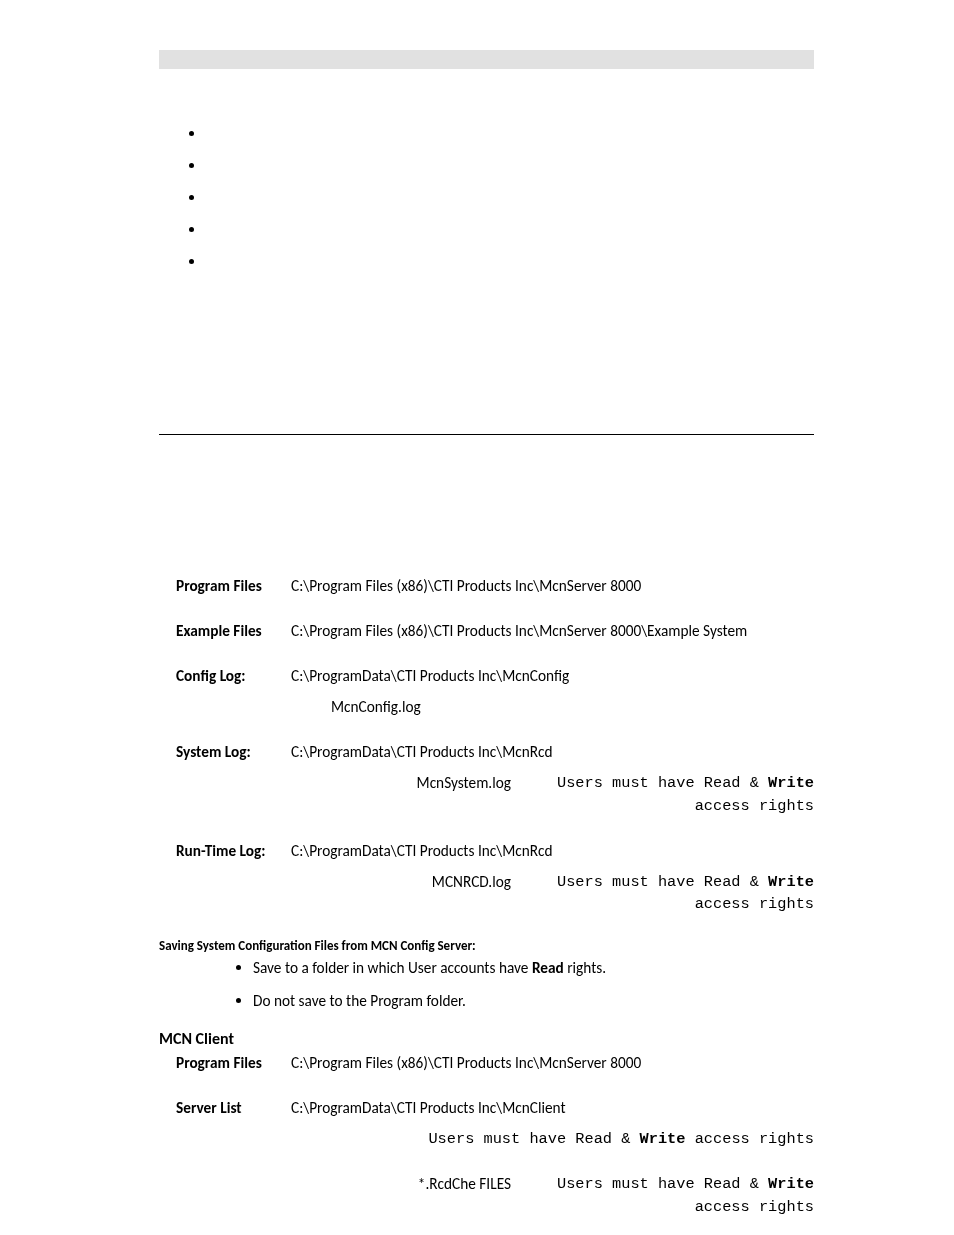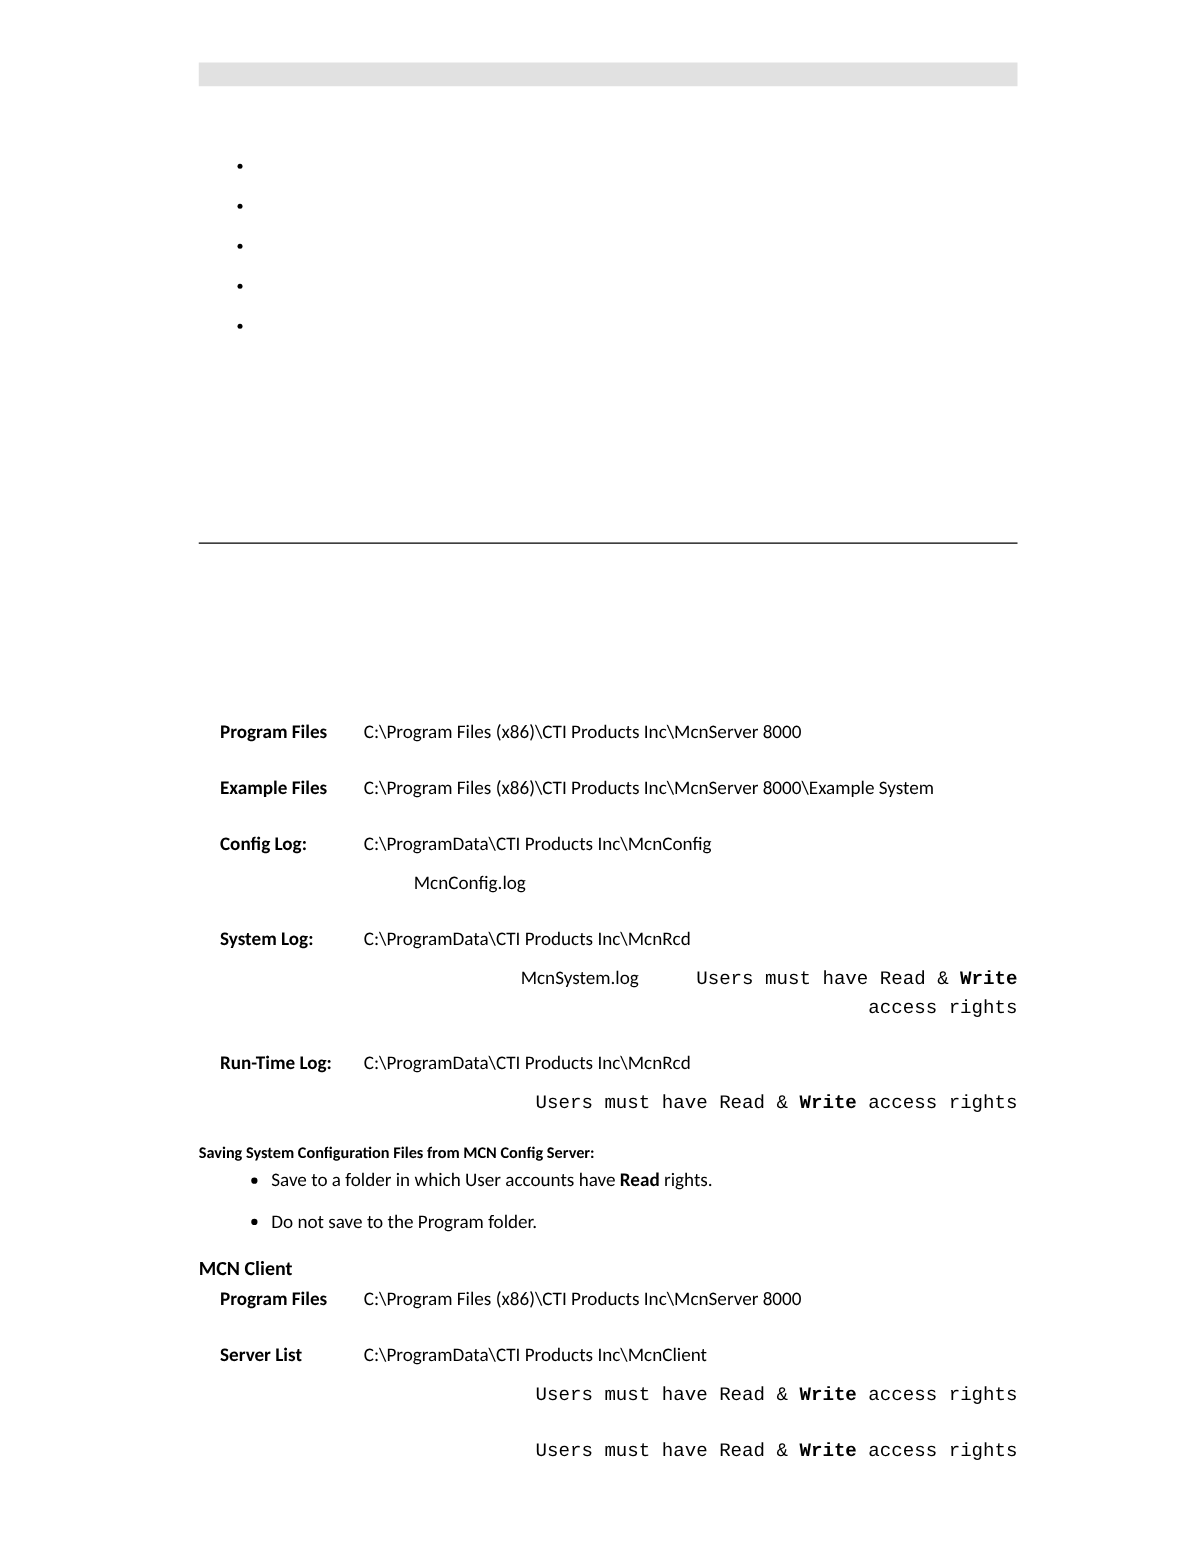--- a/index.html
+++ b/index.html
@@ -68,21 +68,21 @@
     margin-top: 0;
     margin-bottom: 4px;
   }
   .save-list {
     list-style: disc;
     padding-left: 58px;
     margin: 0 0 14px 0;
     font-size: 15.3px;
     line-height: 1.5;
   }
-  .save-list li { margin-bottom: 10px; }
+  .save-list li { margin-bottom: 10px; margin-left: 36px; }
   .mcn-client {
     font-weight: 700;
     font-size: 16px;
     margin-top: 16px;
     margin-bottom: 4px;
   }
 </style>
 </head>
 <body>
 
@@ -144,20 +144,21 @@
     </div>
 
     <div class="block">
       <div class="row">
         <div class="label">Run-Time Log:</div>
         <div class="col2">C:\ProgramData\CTI Products Inc\McnRcd</div>
       </div>
       <div class="row">
         <div class="label"></div>
         <div class="col2 sub-line">
+          <div class="sub-left">MCNRCD.log</div>
           <div class="sub-right">
             <span>Users must have Read &amp; </span><span class="bold">Write</span><span> access rights</span>
           </div>
         </div>
       </div>
     </div>
 
     <div class="save-head">Saving System Configuration Files from MCN Config Server:</div>
     <ul class="save-list">
       <li>
@@ -187,20 +188,21 @@
             <span>Users must have Read &amp; </span><span class="bold">Write</span><span> access rights</span>
           </div>
         </div>
       </div>
     </div>
 
     <div class="block">
       <div class="row">
         <div class="label"></div>
         <div class="col2 sub-line">
+          <div class="sub-left" style="padding-left:55px">*.RcdChe FILES</div>
           <div class="sub-right">
             <span>Users must have Read &amp; </span><span class="bold">Write</span><span> access rights</span>
           </div>
         </div>
       </div>
     </div>
 
   </div>
 </div>
 

